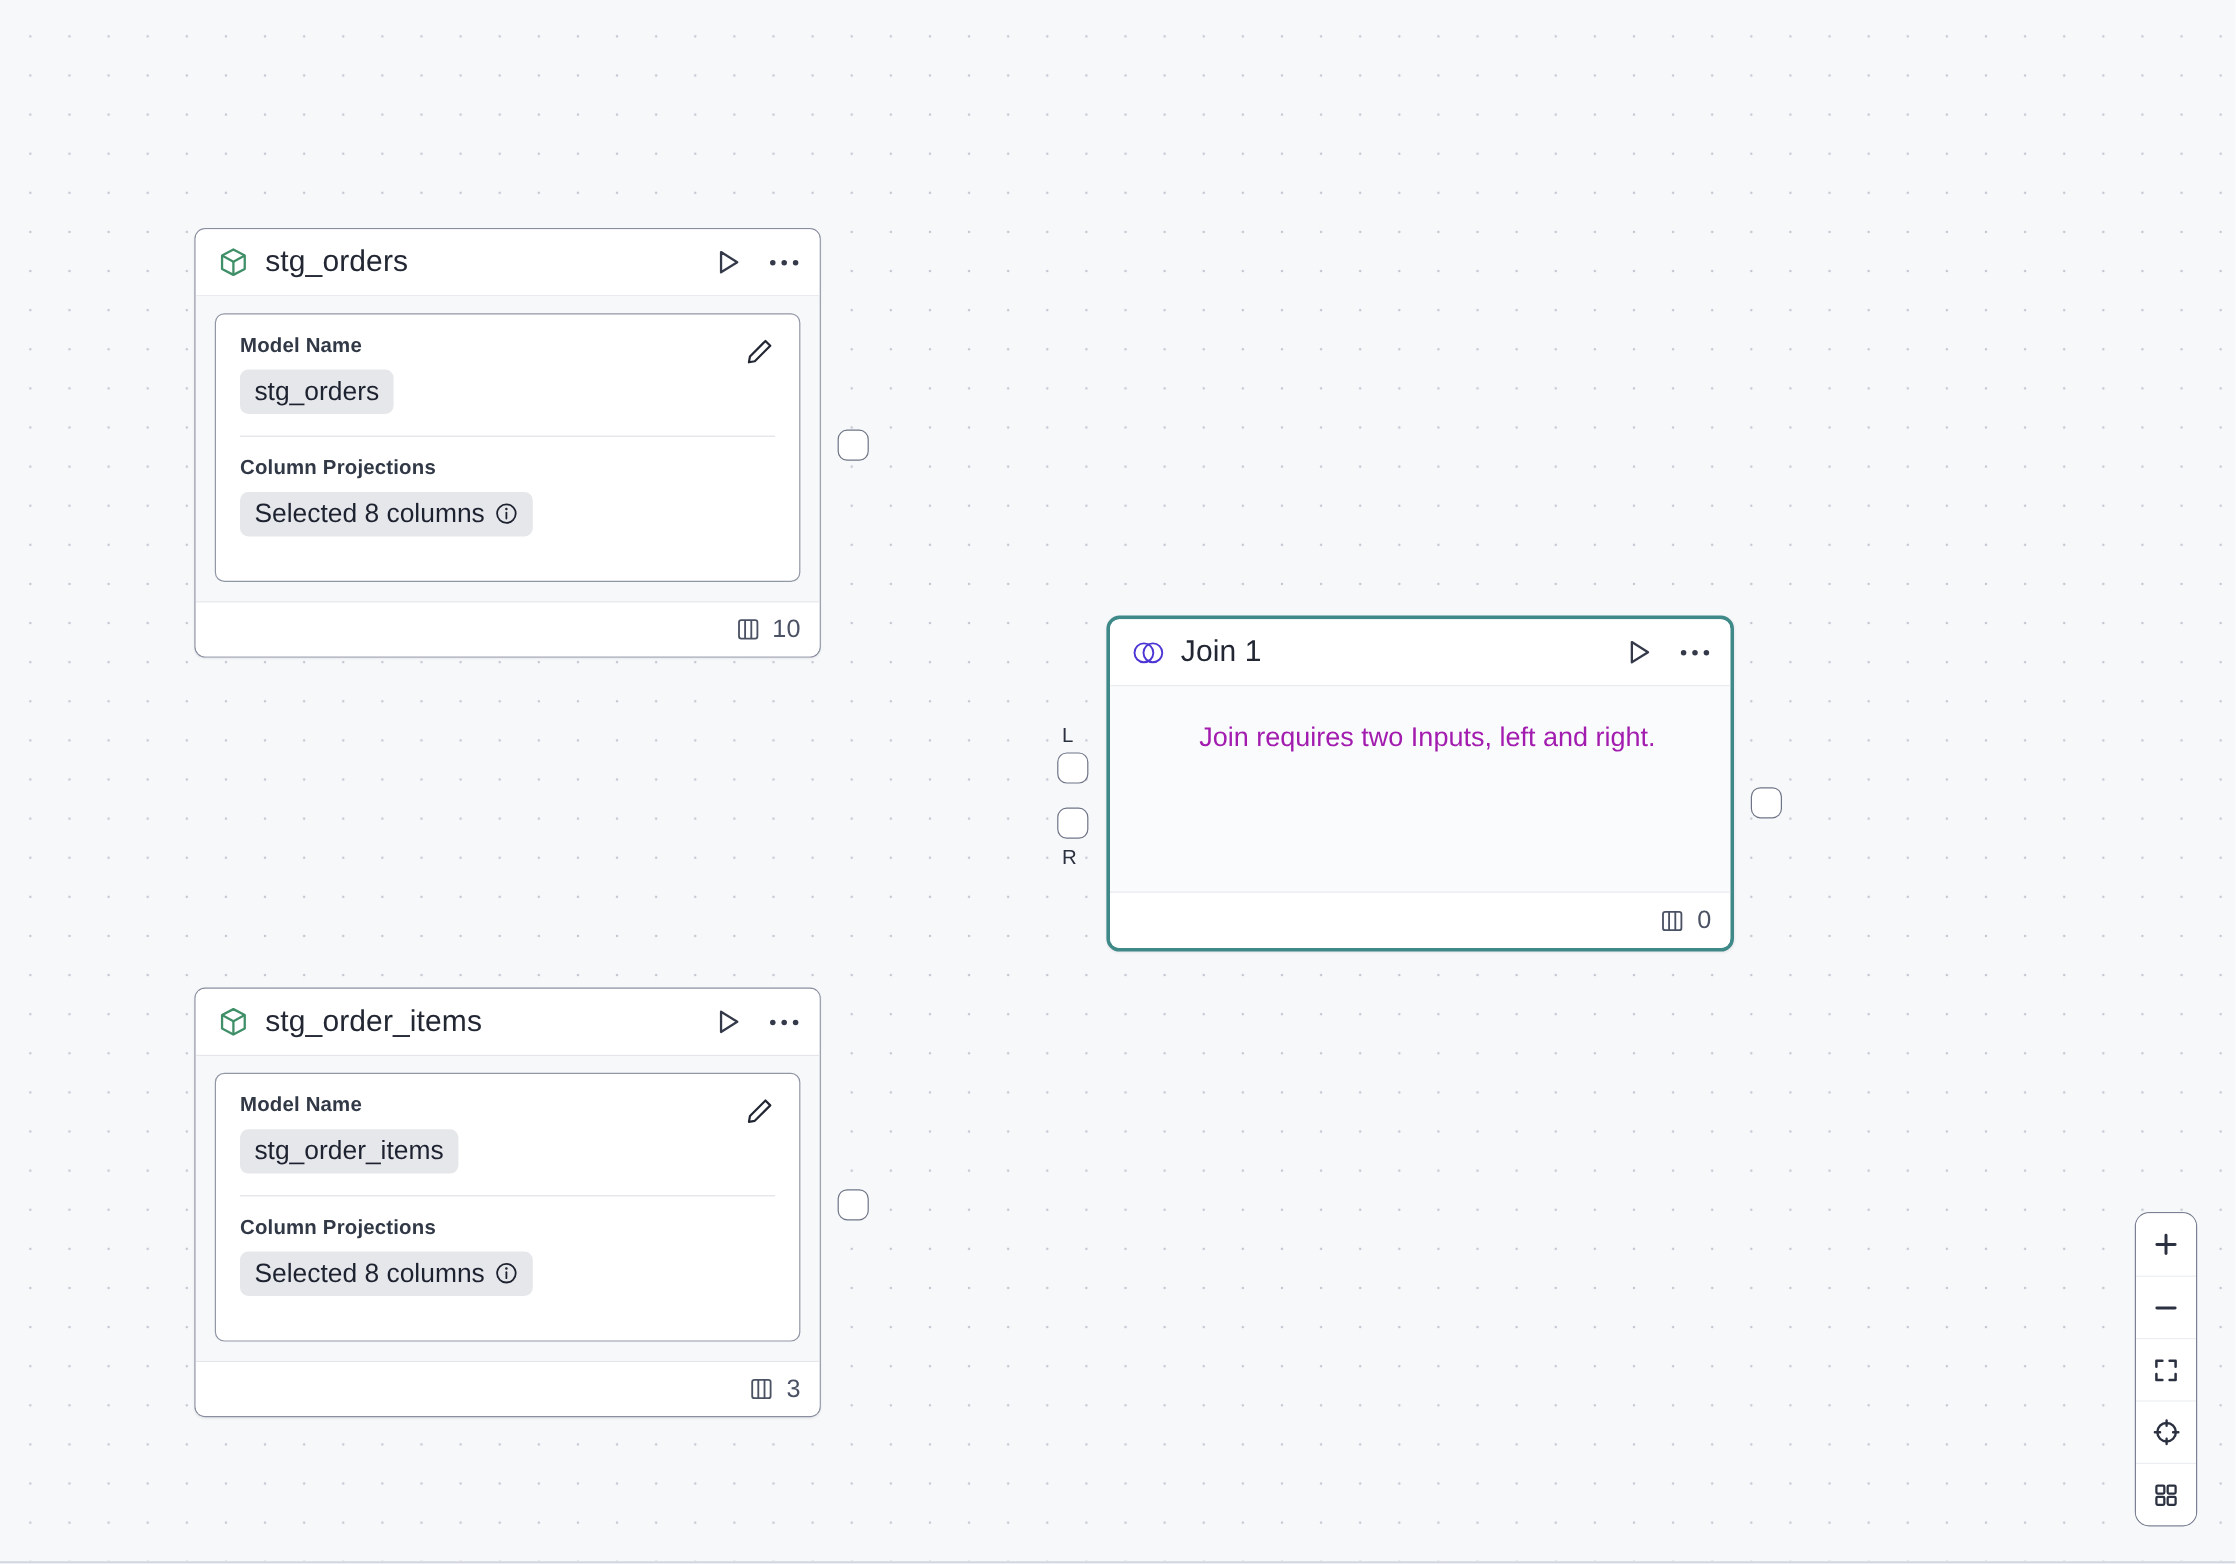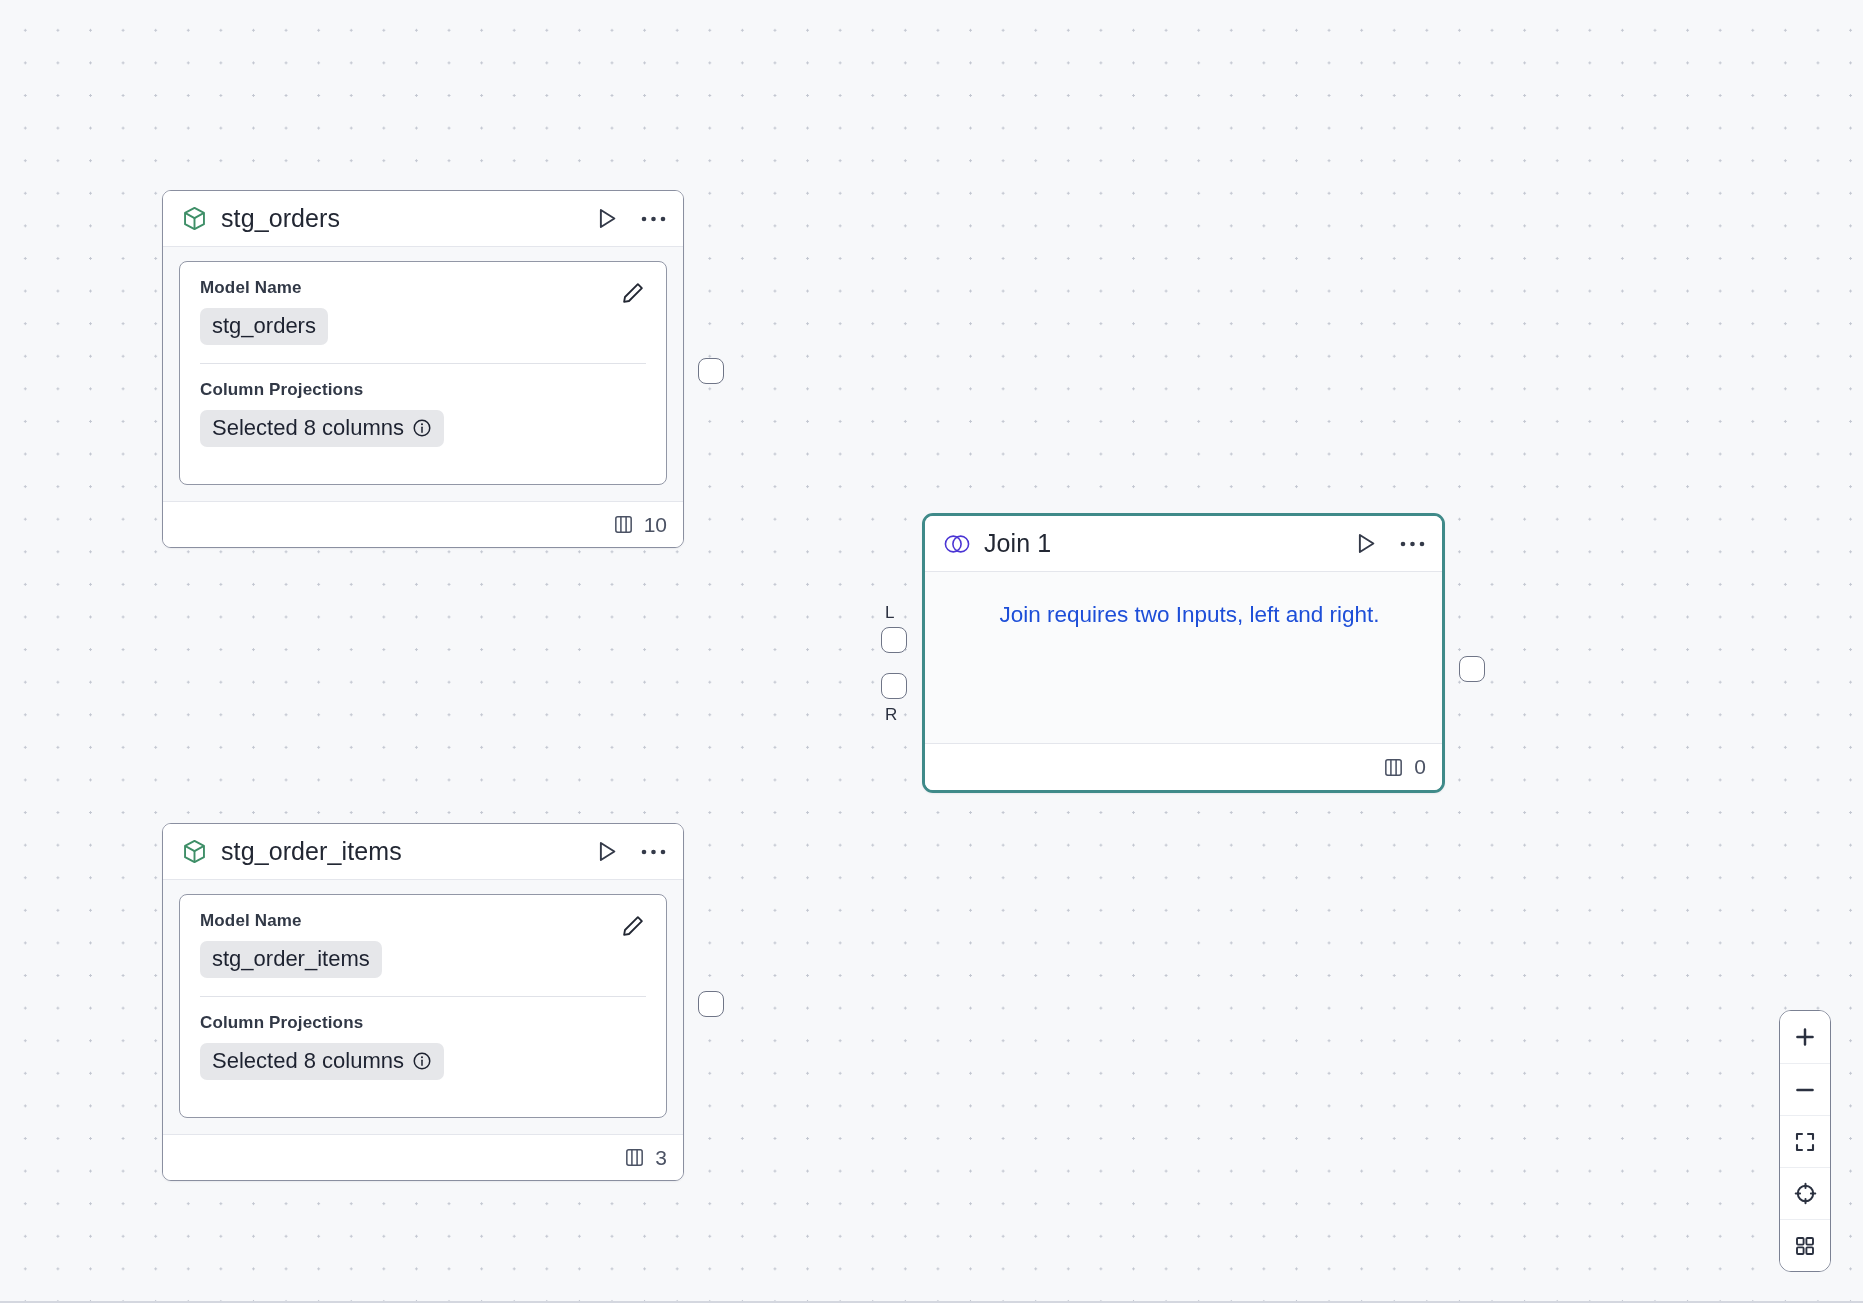--- a/index.html
+++ b/index.html
@@ -131,21 +131,21 @@
   }
   .port-label {
     position: absolute;
     font-size: 17px;
     color: #2b3140;
     font-weight: 500;
   }
 
   
   .join-warning {
-    color: #1d4ed8;
+    color: #a21caf;
     font-size: 22.5px;
     line-height: 1.37;
     text-align: center;
     padding: 28px 24px 0 36px;
   }
   .join-body {
     flex: 1;
     background: #fafbfc;
     border-bottom: 1.4px solid #e4e6ec;
     display: flex;

